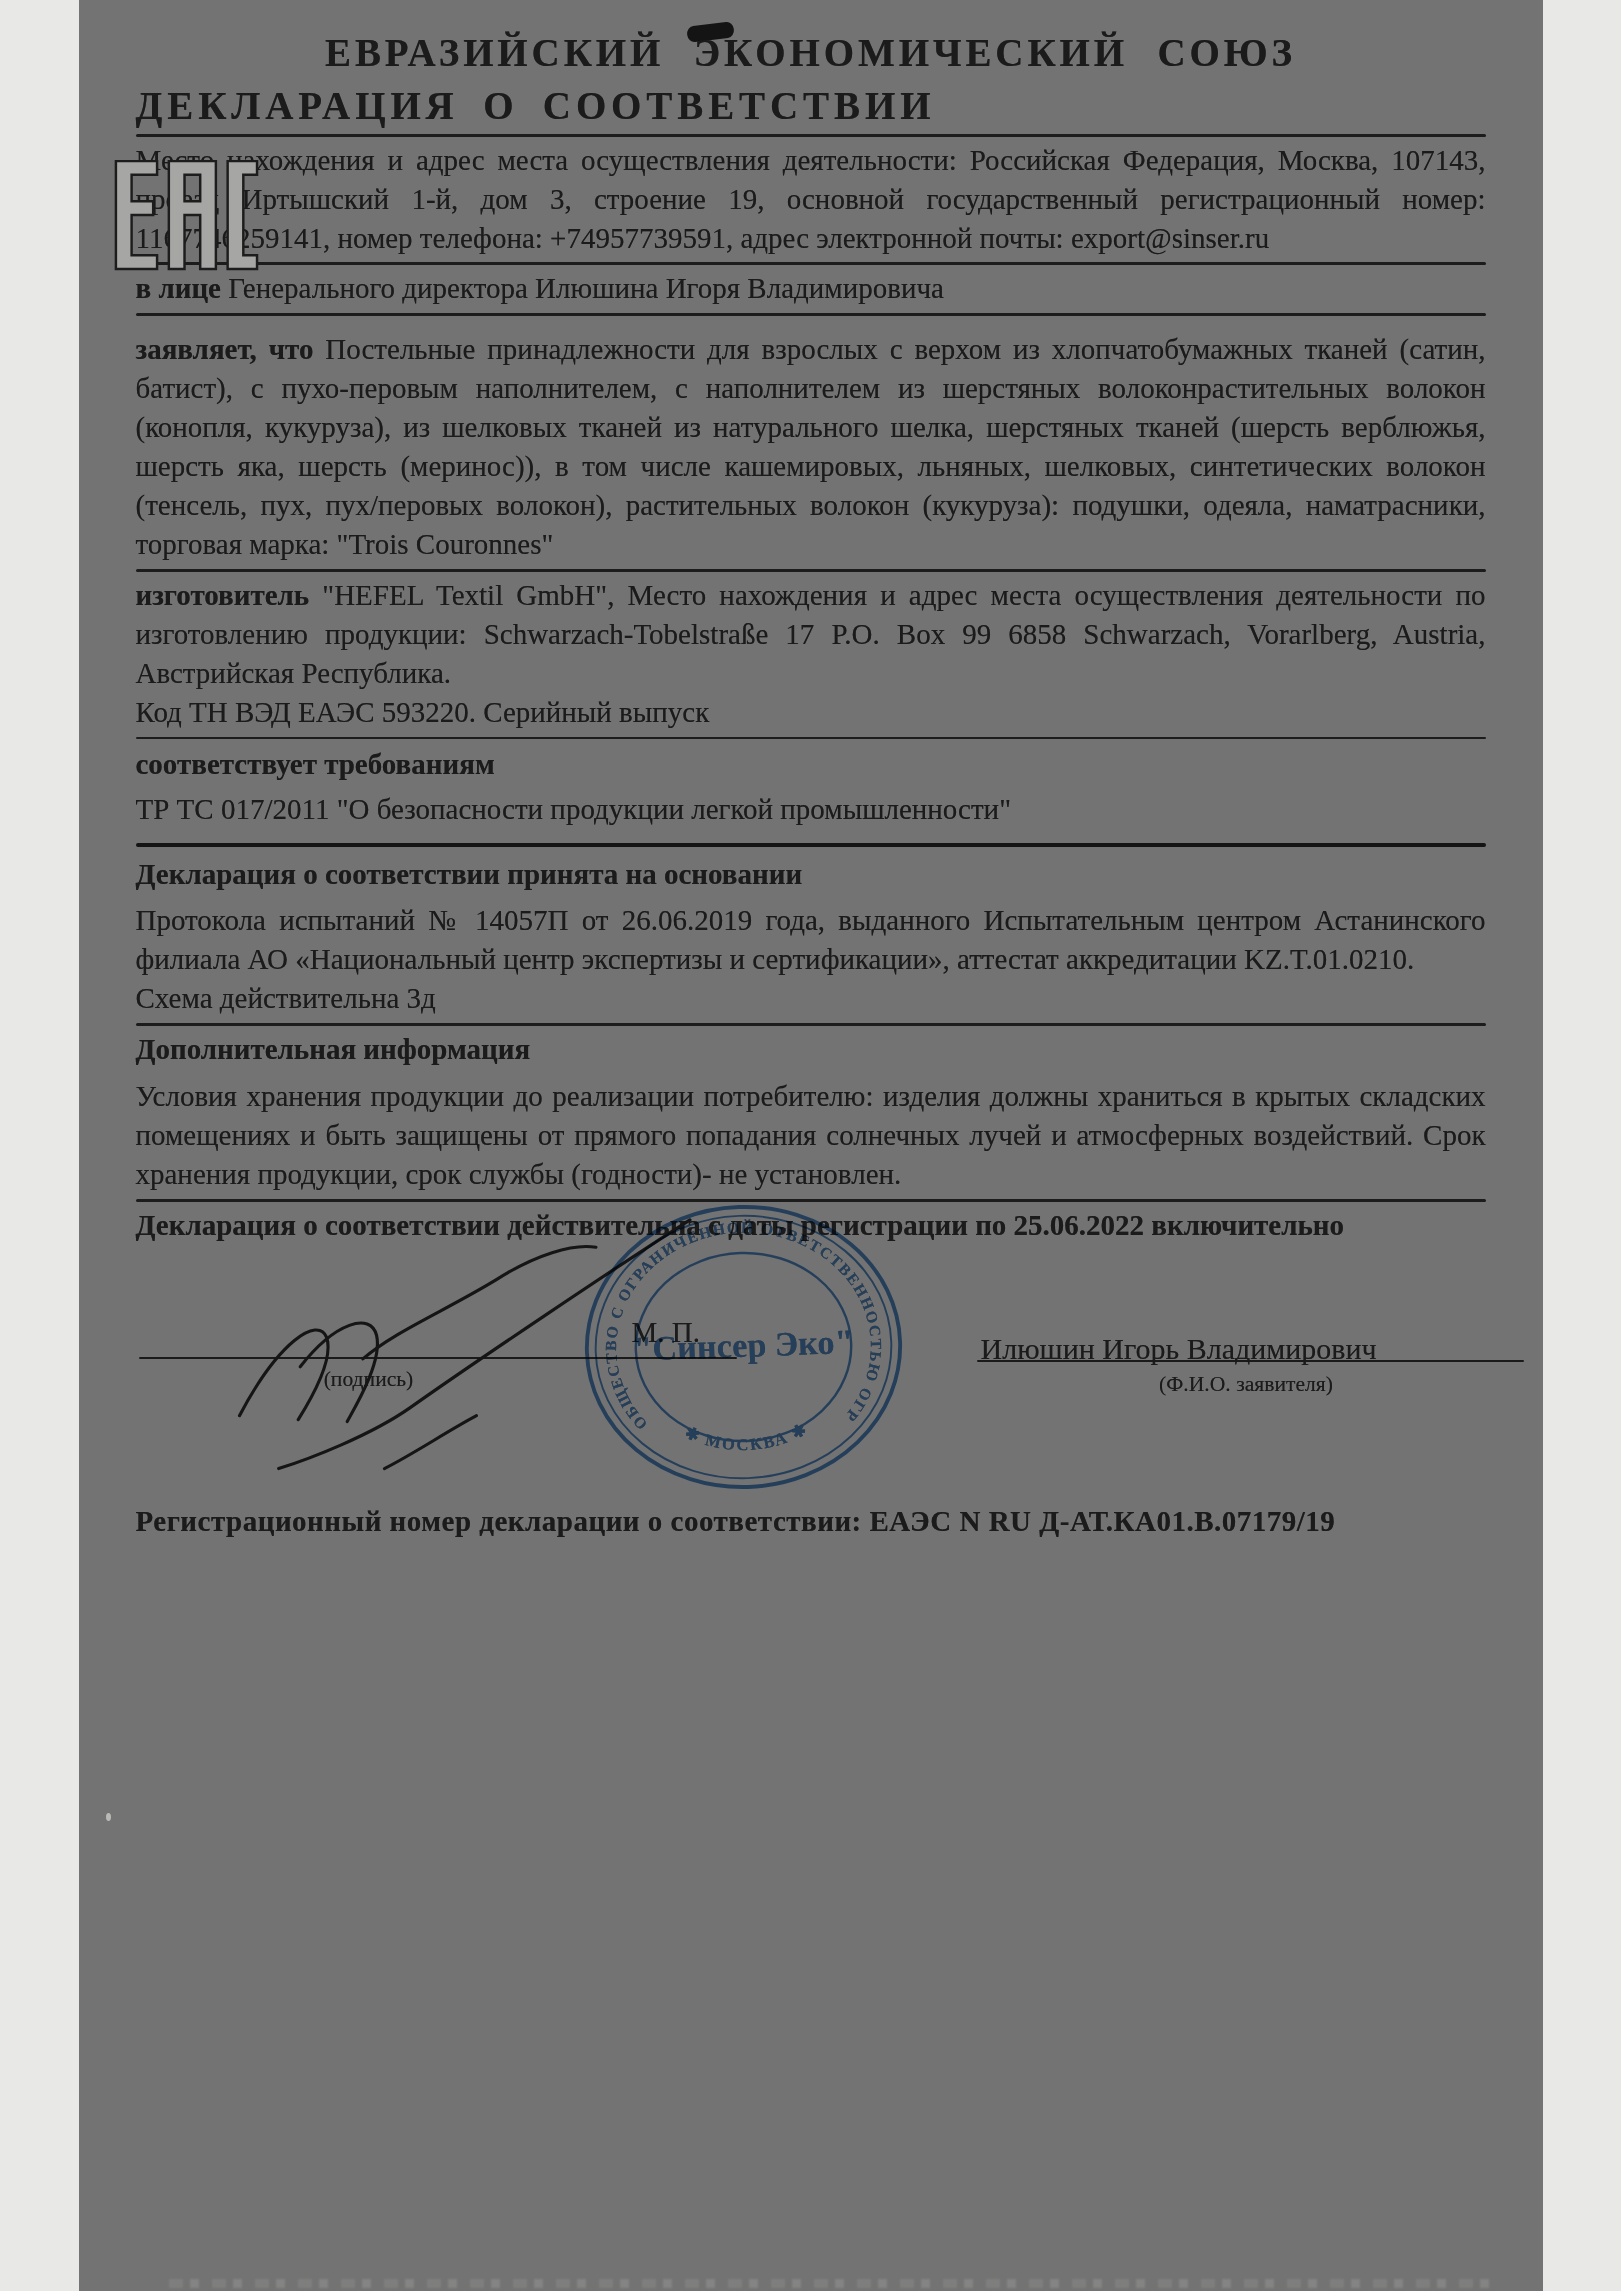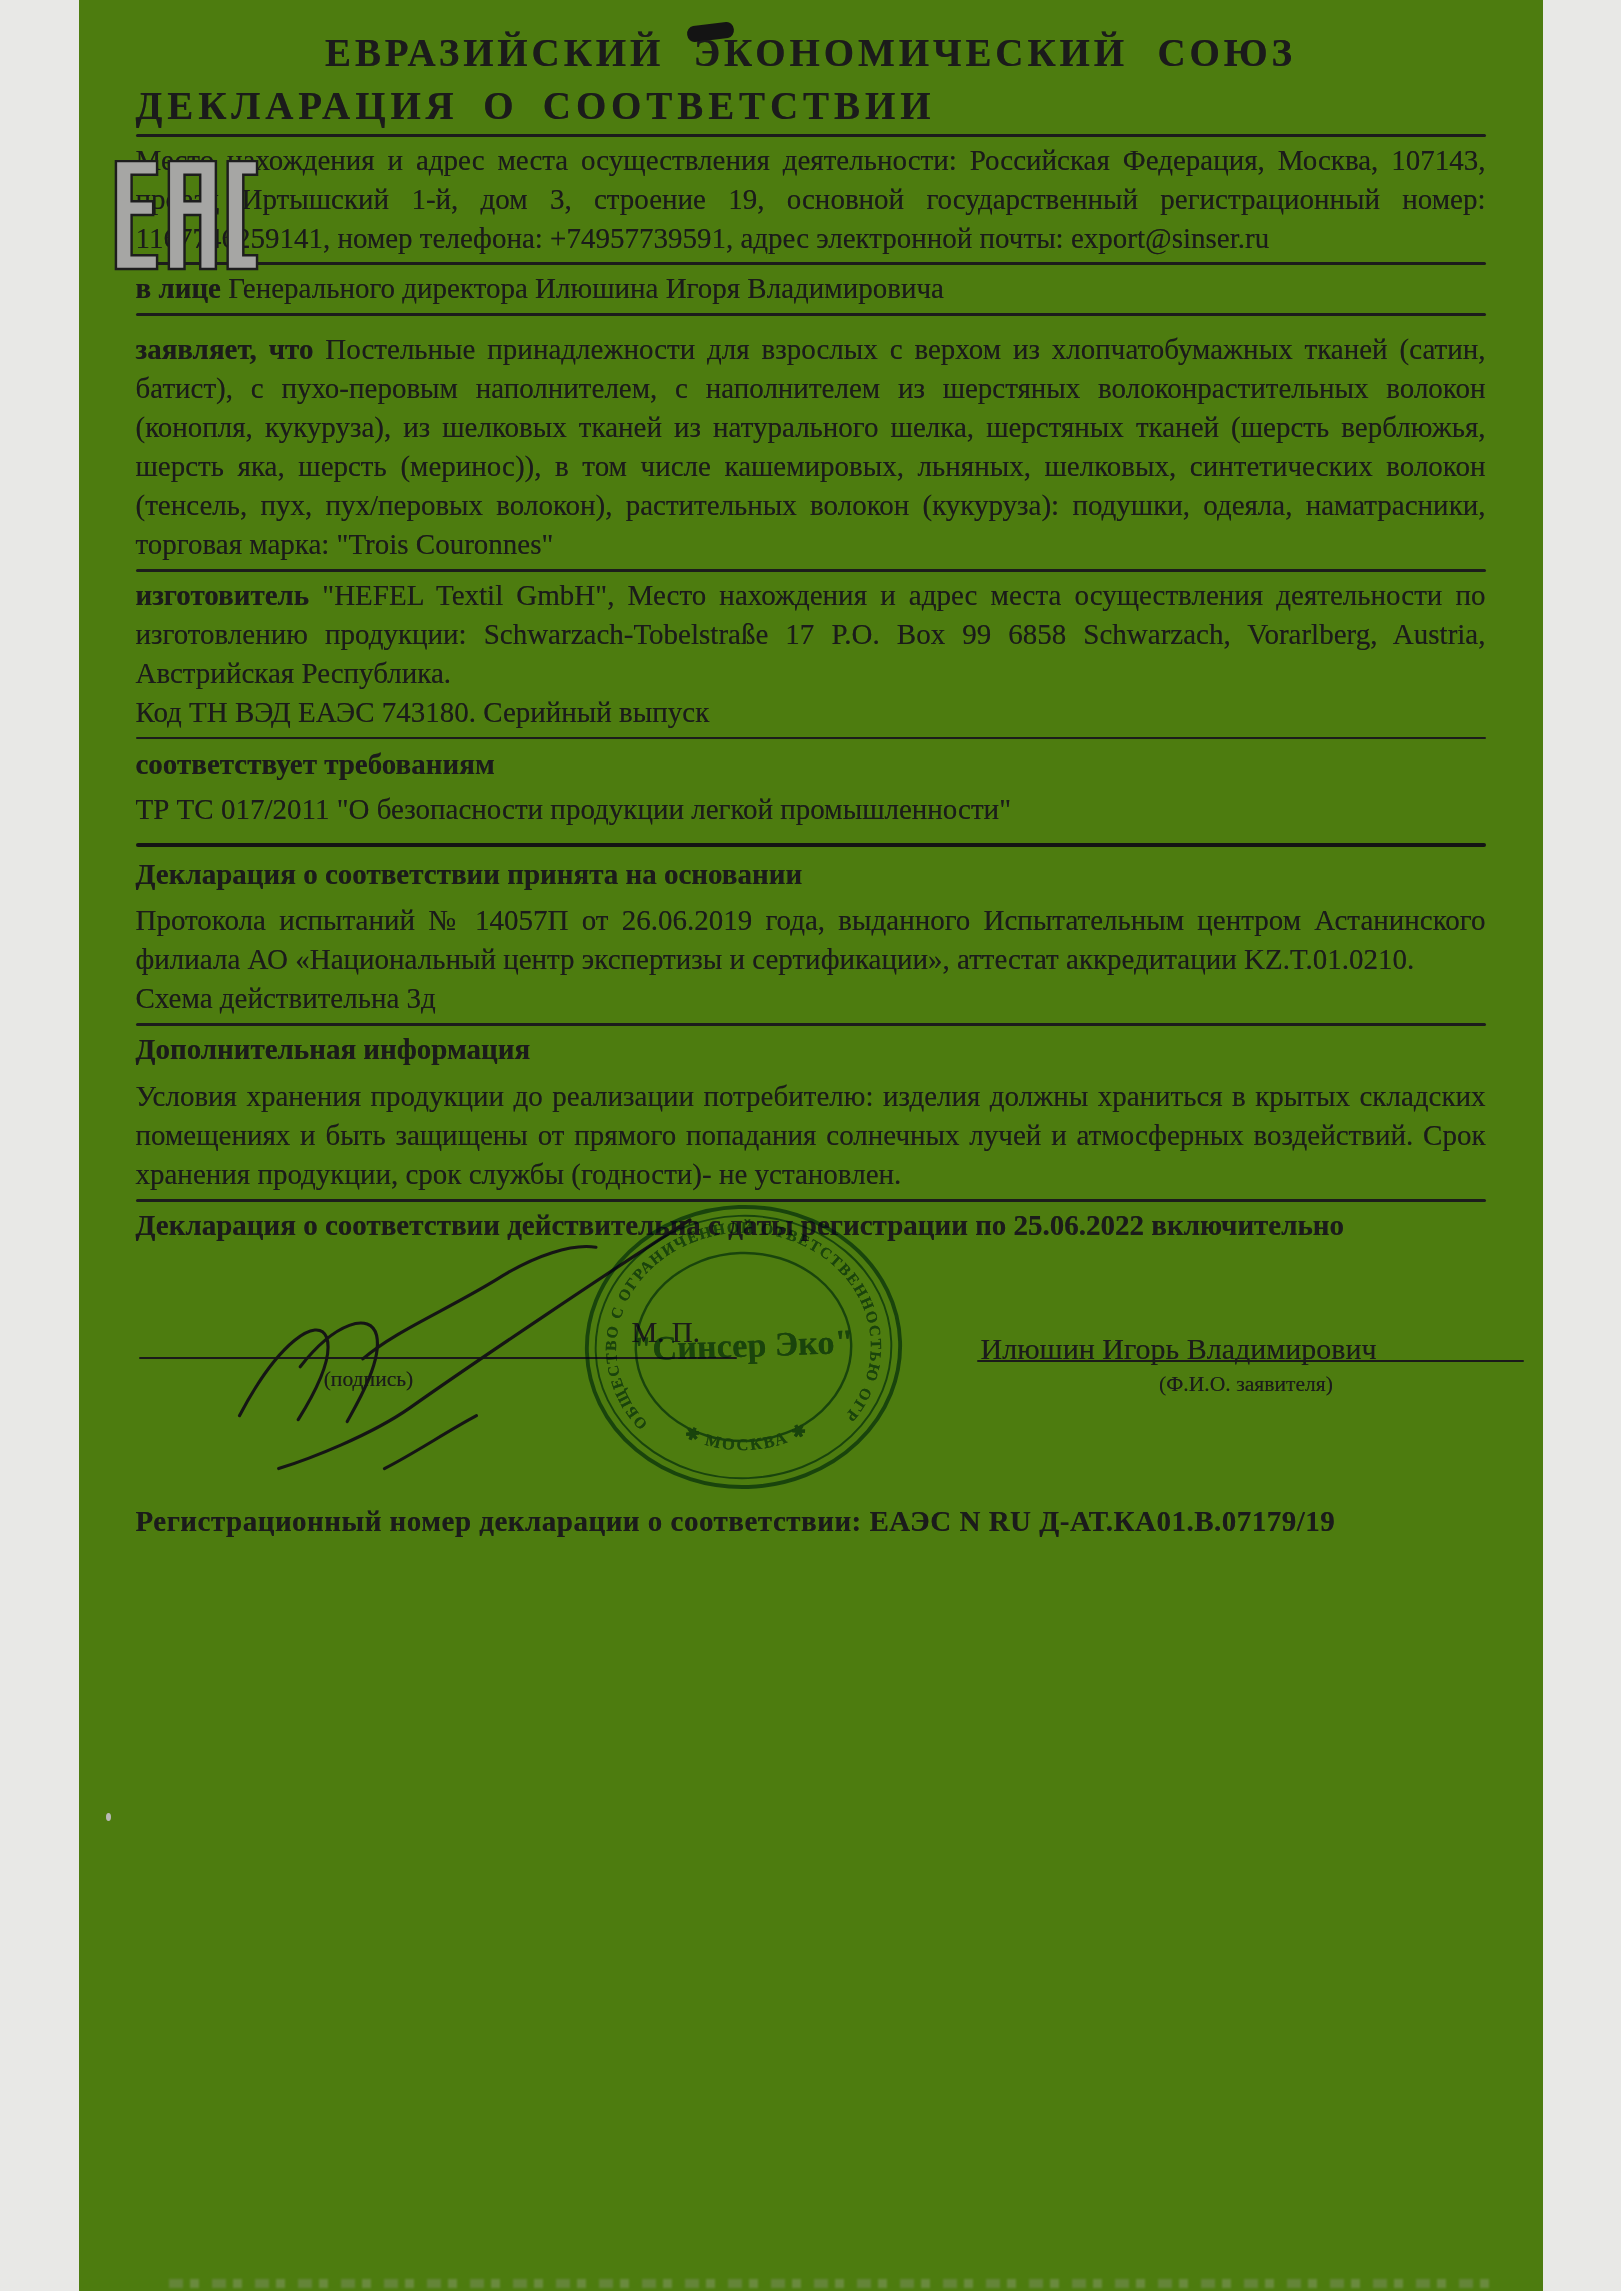--- a/index.html
+++ b/index.html
@@ -1,20 +1,20 @@
 <!DOCTYPE html>
 <html><head>
 <meta charset="utf-8">
 <style>
   html,body { margin:0; padding:0; background:#e8e8e6; }
   .page {
     position:relative;
     width:1464px; height:2292px;
     margin:0 auto;
-    background:#4d7c0f;
+    background:#737373;
     font-family:"Liberation Serif","DejaVu Serif",serif;
     color:#1b1b1b;
     overflow:hidden;
     text-shadow:0 0 0.5px rgba(20,20,20,0.55);
     text-decoration:underline;
   }
   .content { position:absolute; left:57px; right:57px; top:0; }
 
   .title1 { margin:29px 0 0; text-align:center; font-weight:bold; font-size:39px; line-height:47px;
             letter-spacing:3.9px; word-spacing:15.7px; }
@@ -103,21 +103,21 @@
       <span>Постельные принадлежности для взрослых с верхом из хлопчатобумажных тканей (сатин, батист), с пухо-перовым наполнителем, с наполнителем из шерстяных волоконрастительных волокон (конопля, кукуруза),  из шелковых тканей из натурального шелка,  шерстяных тканей (шерсть верблюжья, шерсть яка, шерсть (меринос)), в том числе кашемировых, льняных, шелковых, синтетических волокон (тенсель, пух, пух/перовых волокон), растительных волокон (кукуруза): подушки, одеяла, наматрасники, торговая марка: "Trois Couronnes"</span>
     </p>
 
     <div class="rule"></div>
 
     <p class="justify manufacturer">
       <b>изготовитель</b>
       <span>"HEFEL Textil GmbH", Место нахождения и адрес места осуществления деятельности по изготовлению продукции: Schwarzach-Tobelstraße 17 P.O. Box 99 6858 Schwarzach, Vorarlberg, Austria, Австрийская Республика.</span>
     </p>
 
-    <p class="tnved">Код ТН ВЭД ЕАЭС 743180. Серийный выпуск</p>
+    <p class="tnved">Код ТН ВЭД ЕАЭС 593220. Серийный выпуск</p>
 
     <div class="rule"></div>
 
     <p class="conforms-h">соответствует требованиям</p>
     <p class="trts">ТР ТС 017/2011 "О безопасности продукции легкой промышленности"</p>
 
     <div class="rule thick"></div>
 
     <p class="basis-h">Декларация о соответствии принята на основании</p>
     <p class="justify basis">Протокола испытаний № 14057П от 26.06.2019 года, выданного Испытательным центром Астанинского филиала АО «Национальный центр экспертизы и сертификации», аттестат аккредитации KZ.T.01.0210.</p>

